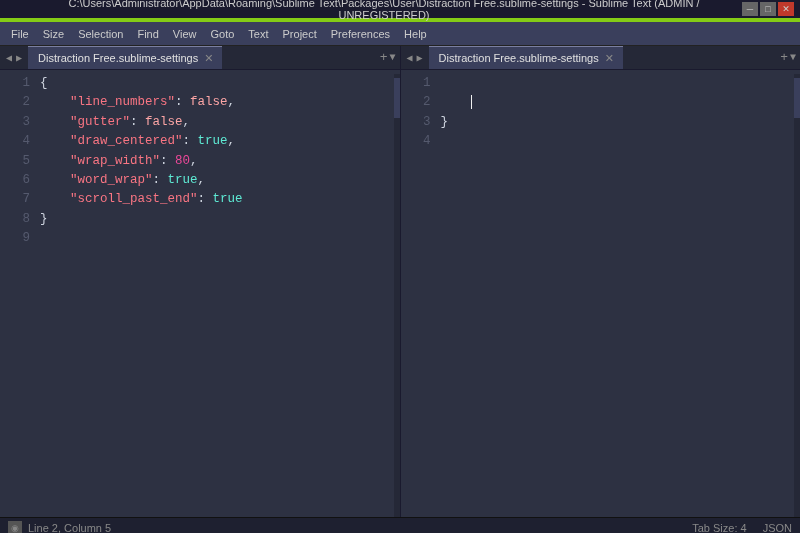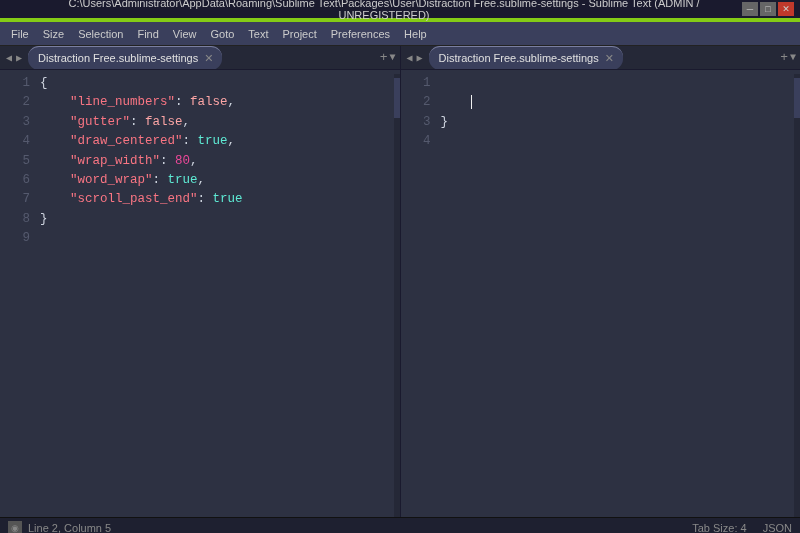--- a/index.html
+++ b/index.html
@@ -100,21 +100,20 @@
     .tab {
       display: flex;
       align-items: center;
       height: 24px;
       padding: 0 8px 0 10px;
       font-size: 11px;
       font-family: 'Segoe UI', Arial, sans-serif;
       cursor: pointer;
       white-space: nowrap;
       gap: 5px;
-      border-radius: 11px;
     }
     .tab.active {
       background: #3a3f5c;
       color: #e0e0e0;
       border-top: 1px solid #7a7fa0;
     }
     .tab-close {
       font-size: 11px;
       color: #888;
       cursor: pointer;

